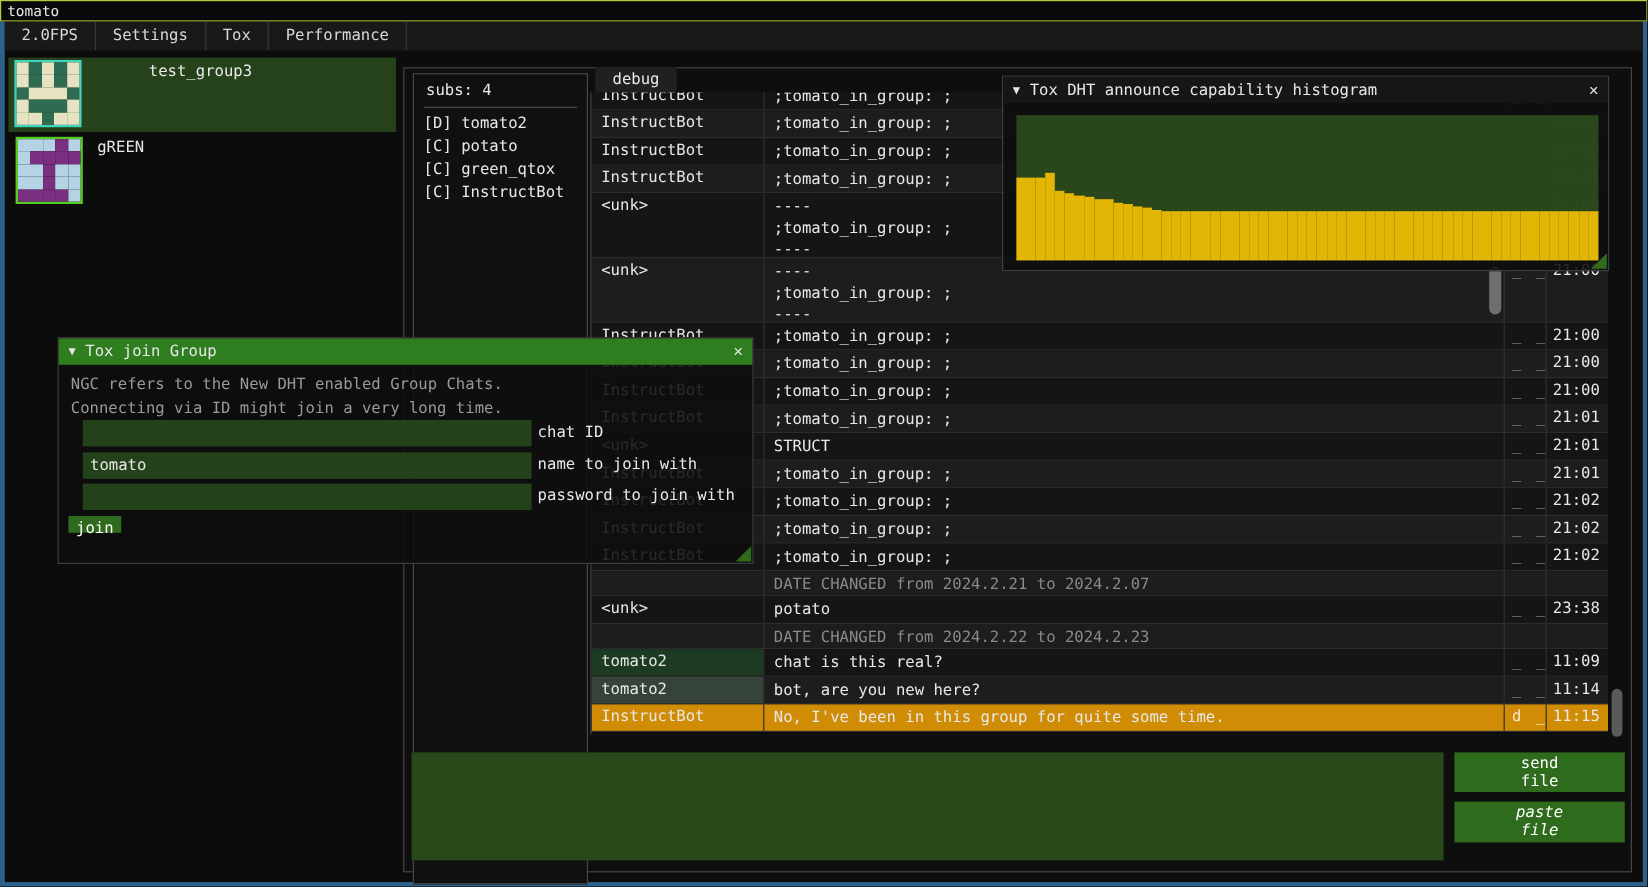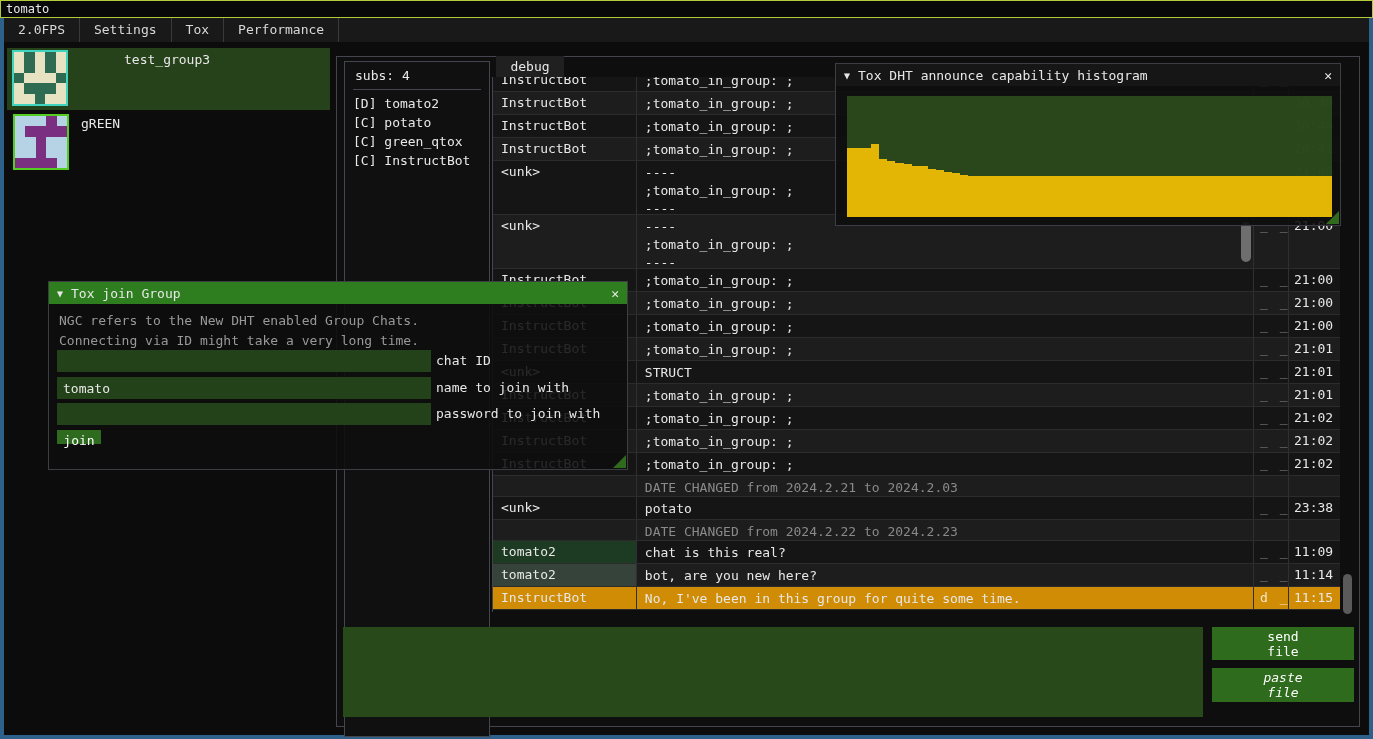--- a/index.html
+++ b/index.html
@@ -56,21 +56,21 @@
   .fwin-title { height:22px; display:flex; align-items:center; padding:0 8px; }
   .fwin-title .t-text { flex:1; margin-left:8px; }
   .collapse-icon { font-size:10px; }
   .close-icon { font-size:13px; cursor:default; }
   .resize-grip { position:absolute; right:1px; bottom:1px; width:0; height:0;
                  border-left:13px solid transparent; border-bottom:13px solid #2f6a1d; }
 
   .join-win { left:48px; top:281px; width:580px; height:189px; }
   .join-title { background:#2e7d1e; }
   .join-desc { color:#999; padding:7px 0 0 10px; line-height:20px; }
-  .join-row { position:absolute; left:8px; display:flex; }
+  .join-row { position:absolute; left:20px; display:flex; }
   .join-input { width:374px; height:22px; background:#24421a; border:none; outline:none; color:#e8e8e8; font:inherit; padding:0 6px; }
   .join-label { margin-left:5px; line-height:22px; white-space:nowrap; }
   .join-btn { position:absolute; left:8px; top:148px; width:44px; height:14px; background:#2e6b1e; color:#fff; border:none; font:inherit; line-height:22px; text-align:center; }
 
   .hist-win { left:835px; top:63px; width:506px; height:163px; }
   .hist-title { background:#161616; }
   .hist-plot { position:absolute; left:11px; top:32px; width:485px; height:121px; background:rgba(45,77,29,0.90); display:flex; align-items:flex-end; }
   .hist-bar { flex:1; background:#e3b505; }
 </style>
 </head>
@@ -292,21 +292,21 @@
         <div class="cell c-name">InstructBot</div>
         <div class="cell c-msg">
           <div>;tomato_in_group: ;</div>
         </div>
         <div class="cell c-flags">_ _</div>
         <div class="cell c-time">21:02</div>
       </div>
       <div class="crow date" style="background: rgb(29, 29, 29); height: 21px;">
         <div class="cell c-name"></div>
         <div class="cell c-msg">
-          <div>DATE CHANGED from 2024.2.21 to 2024.2.03</div>
+          <div>DATE CHANGED from 2024.2.21 to 2024.2.07</div>
         </div>
         <div class="cell c-flags"></div>
         <div class="cell c-time"></div>
       </div>
       <div class="crow" style="background: rgb(21, 21, 21); height: 23px;">
         <div class="cell c-name">&lt;unk&gt;</div>
         <div class="cell c-msg">
           <div>potato</div>
         </div>
         <div class="cell c-flags">_ _</div>
@@ -360,21 +360,21 @@
   </div>
 
   <div class="fwin join-win">
     <div class="fwin-title join-title">
       <span class="collapse-icon">▼</span>
       <span class="t-text">Tox join Group</span>
       <span class="close-icon">✕</span>
     </div>
     <div class="join-desc">
       <div>NGC refers to the New DHT enabled Group Chats.</div>
-      <div>Connecting via ID might take a very long time.</div>
+      <div>Connecting via ID might join a very long time.</div>
     </div>
     <div class="join-row" style="top:68px;">
       <input class="join-input" value="" style="">
       <span class="join-label">chat ID</span>
     </div>
     <div class="join-row" style="top:95px;">
       <input class="join-input" value="tomato" style="">
       <span class="join-label">name to join with</span>
     </div>
     <div class="join-row" style="top:121px;">

